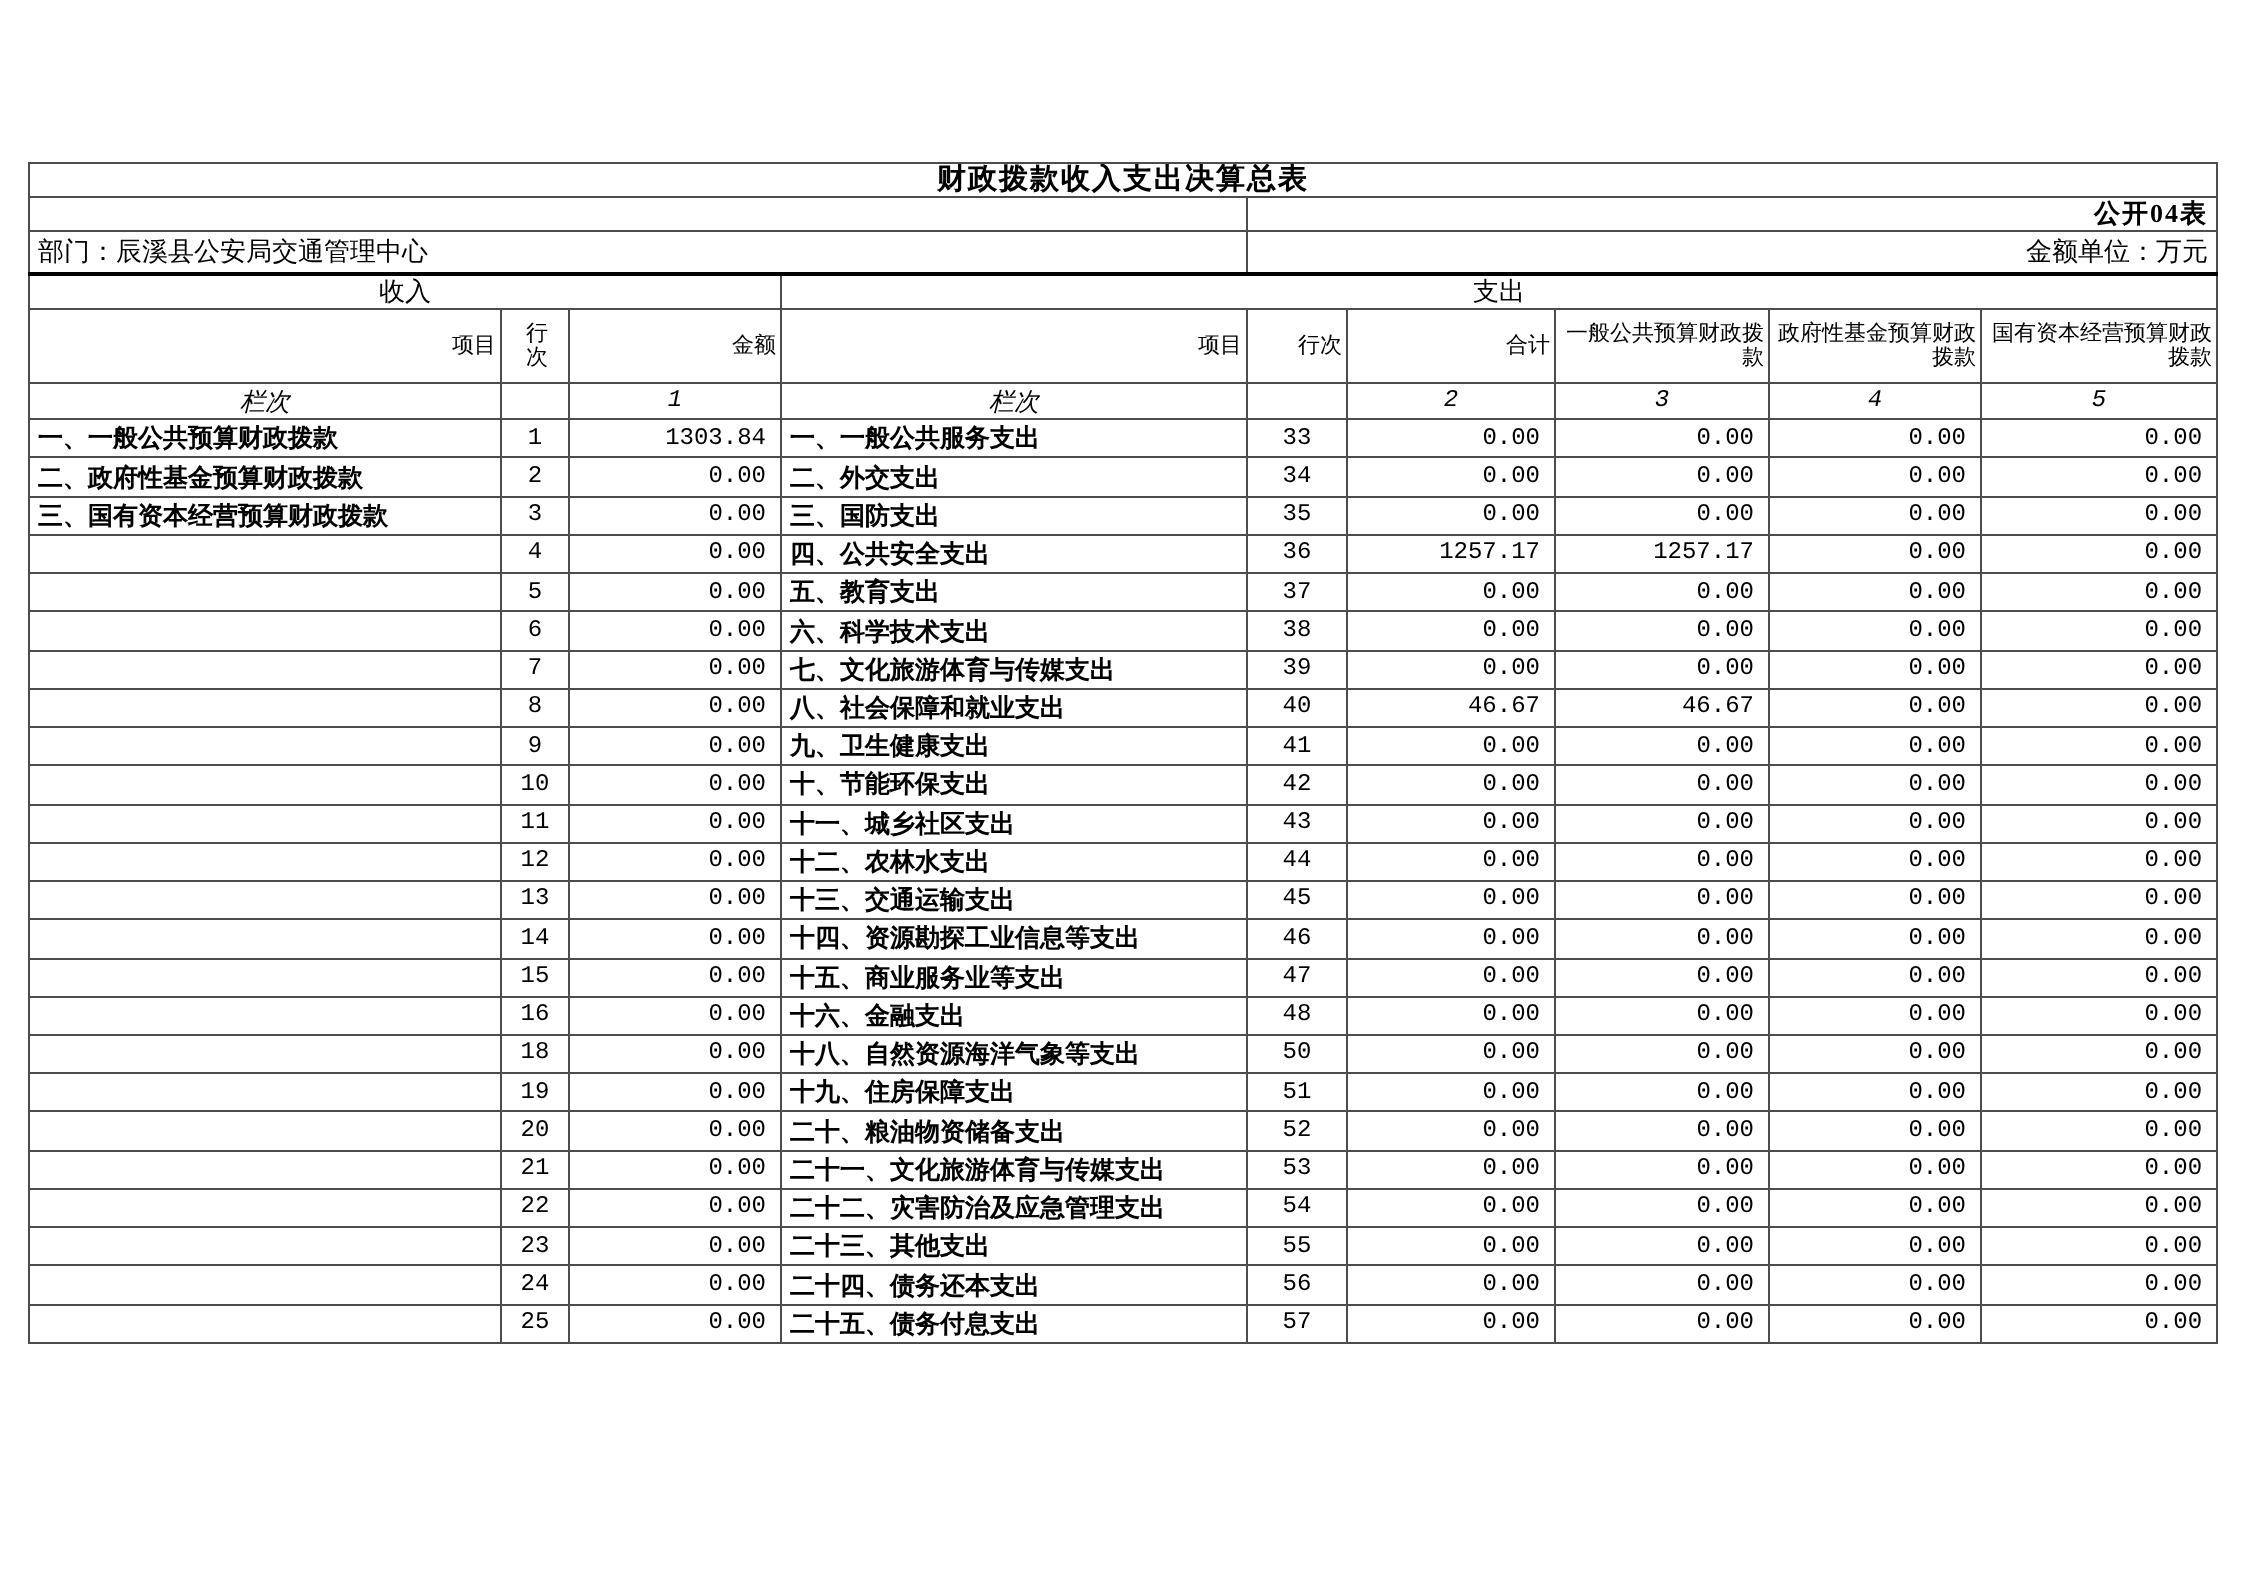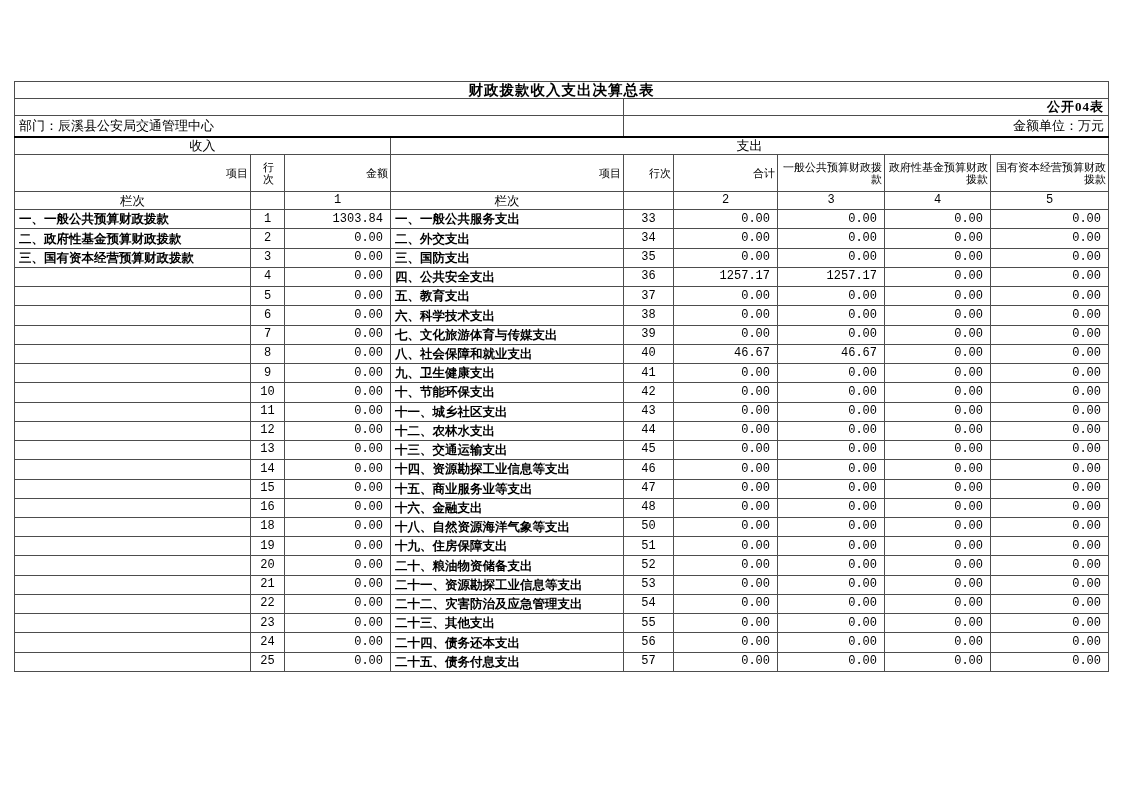--- a/index.html
+++ b/index.html
@@ -6,21 +6,21 @@
   body{width:1122px;height:793px;position:relative;font-family:"Liberation Serif",serif;color:#000;}
   .page-table-wrap{position:absolute;left:14px;top:81px;width:1094px;height:591px;}
   table{width:100%;height:100%;border-collapse:collapse;table-layout:fixed;}
   td{border:1px solid #4d4d4d;overflow:hidden;white-space:nowrap;padding:0 2px;font-size:12.5px;line-height:1.12;vertical-align:middle;}
   
   tr.row-title{height:16px;}
   tr.row-pub{height:17px;}
   tr.row-dept{height:21px;}
   tr.row-sec{height:18px;}
   tr.row-colhead{height:37px;}
-  tr.row-lanes{height:18px;}
+  tr.row-lanes{height:18px;font-style:italic;}
   
   .t-title{font-weight:bold;font-size:14.5px;text-align:center;letter-spacing:1px;}
   .t-pub{font-weight:bold;text-align:right;letter-spacing:1px;padding-right:4px;font-size:13px;}
   .t-dept{text-align:left;padding-left:4px;font-size:13px;}
   .t-unit{text-align:right;padding-right:4px;font-size:13px;}
   tr.row-dept td{border-bottom:2px solid #000;}
   .sec{text-align:center;font-size:13px;}
   .th{text-align:right;white-space:normal;word-break:break-all;font-size:11px;}
   .th-narrow{padding:0 10px;}
   
@@ -291,21 +291,21 @@
           <td class="td-line">52</td>
           <td class="td-num">0.00</td>
           <td class="td-num">0.00</td>
           <td class="td-num">0.00</td>
           <td class="td-num">0.00</td>
         </tr>
         <tr>
           <td class="td-item"></td>
           <td class="td-line">21</td>
           <td class="td-num">0.00</td>
-          <td class="td-item">二十一、资源勘探工业信息等支出</td>
+          <td class="td-item">二十一、文化旅游体育与传媒支出</td>
           <td class="td-line">53</td>
           <td class="td-num">0.00</td>
           <td class="td-num">0.00</td>
           <td class="td-num">0.00</td>
           <td class="td-num">0.00</td>
         </tr>
         <tr>
           <td class="td-item"></td>
           <td class="td-line">22</td>
           <td class="td-num">0.00</td>

